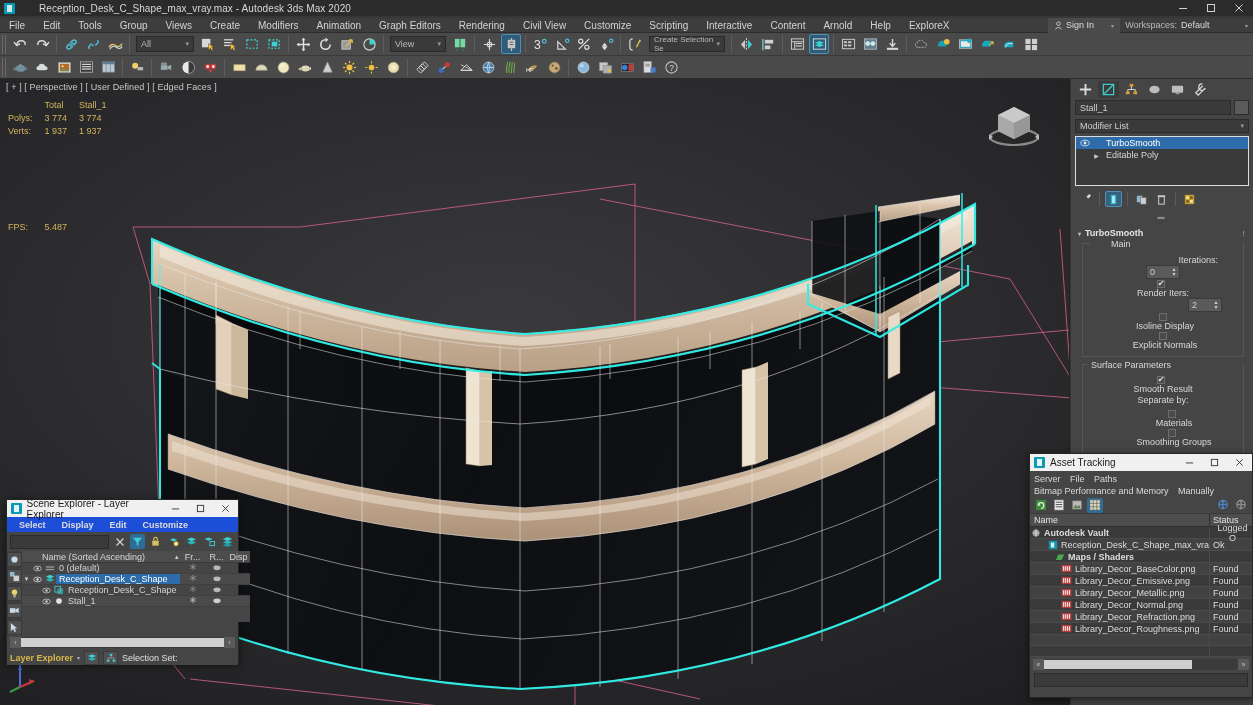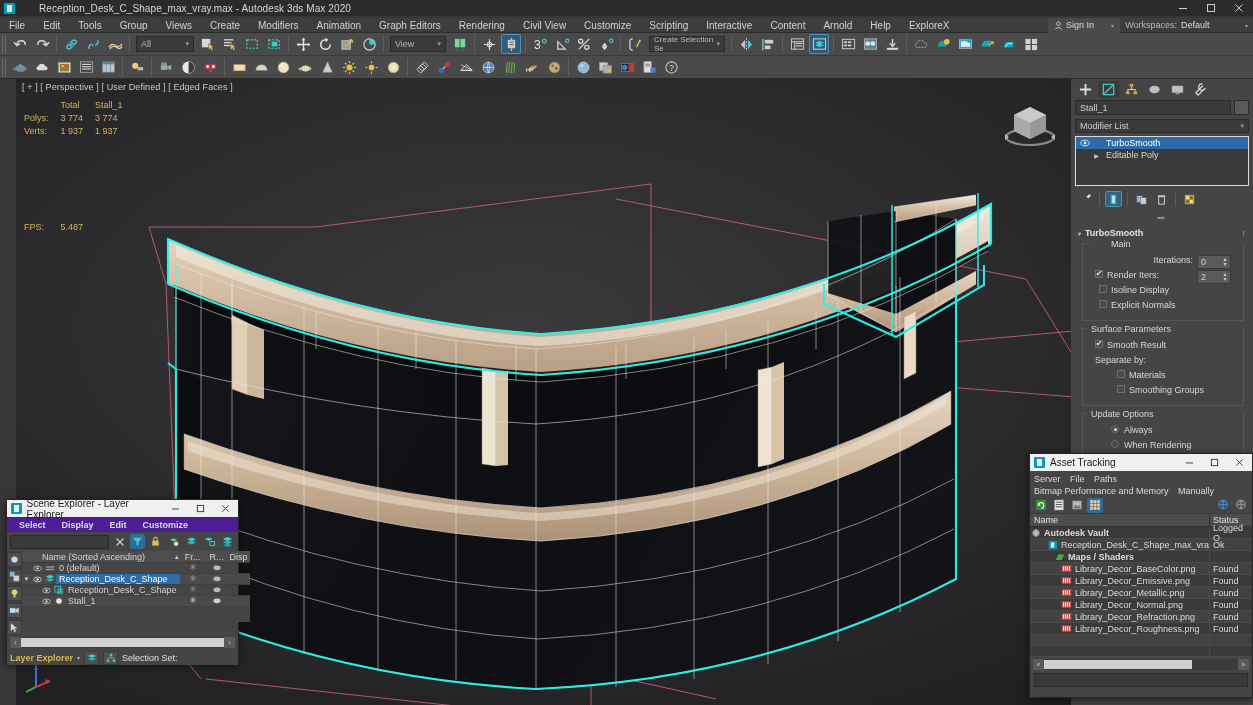--- a/index.html
+++ b/index.html
@@ -61,21 +61,21 @@
   .tbtn svg{ display:block; }
   .tb-combo{
     height:16px; background:#3a3a3a; border:1px solid #2a2a2a; color:#b8b8b8;
     font-size:9px; display:flex; align-items:center; padding:0 4px; margin:0 3px;
     position:relative;
   }
   .tb-combo .arrow{ margin-left:auto; font-size:7px; color:#9a9a9a;}
 
   
   .viewport{
-    position:absolute; left:16px; top:79px; width:1070px; height:626px;
+    position:absolute; left:0; top:79px; width:1070px; height:626px;
     background:radial-gradient(ellipse 95% 85% at 47% 40%, #3a3a3c 0%, #2b2b2d 48%, #1c1c1e 100%);
     overflow:hidden; border-right:1px solid #222;
   }
   .vp-label{
     position:absolute; left:6px; top:3px; font-size:9px; color:#c9c9c9;
     letter-spacing:.1px;
   }
   .vp-stats{
     position:absolute; left:8px; top:20px; font-size:9px; color:#d2b45c;
     line-height:13px; font-family:"Liberation Sans",sans-serif;
@@ -145,21 +145,21 @@
     position:relative;
   }
   .group:before{
     content:""; position:absolute; left:0; top:0; width:7px;height:1px;background:#565656;
   }
   .group-title{
     position:relative; top:-5px; display:inline-block; padding:0 4px; font-size:9px; color:#d8d8d8;
     background:#454545; margin-left:20px;
   }
   .group-title.left0{ margin-left:0; }
-  .grow{ display:flex; align-items:flex-start; margin:1px 8px; font-size:9px; color:#d8d8d8; min-height:14px;}
+  .grow{ display:flex; align-items:center; margin:1px 17px; font-size:9px; color:#d8d8d8; min-height:14px;flex-direction:column;}
   .grow .lab{ margin-left:auto; margin-right:4px; }
   .spin{
     width:34px;height:14px;background:#5a5a5a;border:1px solid #3a3a3a; color:#cfcfcf;
     font-size:9px; display:flex;align-items:center; padding-left:3px; position:relative;
   }
   .spin .arrows{
     position:absolute; right:1px; top:0px; height:12px; width:8px;
     display:flex; flex-direction:column; justify-content:center; align-items:center;
     color:#d0d0d0; font-size:6px; line-height:5px;
   }
@@ -185,21 +185,21 @@
     height:17px; background:#f0f0f0; display:flex; align-items:center;
     color:#1a1a1a; font-size:10px; padding-left:4px;
   }
   .win-title .ico{ width:11px;height:11px;background:#0b9ab5;border-radius:1px;margin-right:5px;
     position:relative;}
   .win-title .ico:after{content:"";position:absolute;left:3px;top:2px;width:5px;height:7px;background:#e4f4f8;}
   .win-title .btns{ margin-left:auto; display:flex;}
   .win-title .btns div{ width:25px;height:17px;display:flex;align-items:center;justify-content:center;
     font-size:10px;color:#333;}
 
-  .se-menubar{ height:15px; display:flex;align-items:center; background:#4c1d95; padding-left:4px;}
+  .se-menubar{ height:15px; display:flex;align-items:center; background:#1d4ed8; padding-left:4px;}
   .se-menu{ font-size:9px;color:#dcdcdc; padding:0 8px; font-weight:bold;}
   .se-filterrow{ height:19px; display:flex; align-items:center; padding:1px 3px; gap:3px;}
   .se-search{ flex:1; height:14px; background:#3a3a3a; border:1px solid #2a2a2a;}
   .se-ficon{ width:15px;height:15px;display:flex;align-items:center;justify-content:center;border-radius:2px;}
   .se-ficon.on{ background:#2f6d99;}
   .se-body{ display:flex; }
   .se-leftbar{ width:19px; background:#3f3f3f; display:flex;flex-direction:column; align-items:center;
     padding-top:1px; gap:2px;}
   .se-lbtn{ width:15px;height:15px;display:flex;align-items:center;justify-content:center;
     background:#4f4f4f; border:1px solid #3a3a3a;}
@@ -240,21 +240,21 @@
   .at-grid{ background:#3c3c3c; }
   .at-hdr{ height:13px; display:flex; background:#4d4d4d; font-size:9px;color:#e2e2e2;
     border-bottom:1px solid #2f2f2f;}
   .at-hdr .n{ flex:1; padding-left:4px; display:flex;align-items:center;
     border-right:1px solid #2f2f2f;}
   .at-hdr .s{ width:42px; padding-left:3px; display:flex;align-items:center;}
   .at-row{ height:12px; display:flex; font-size:9px; color:#dcdcdc;
     border-bottom:1px solid #4a4a4a;}
   .at-row .n{ flex:1; display:flex;align-items:center; border-right:1px solid #4a4a4a;
      overflow:hidden; white-space:nowrap;}
-  .at-row .s{ width:42px; padding-left:3px; display:flex;align-items:center;}
+  .at-row .s{ width:42px; padding-left:3px; display:flex;align-items:center;text-align:center;}
   .at-row.dk{ background:#3a3a3a;}
   .at-row.lt{ background:#424242;}
   .at-ico{ width:11px;height:10px; margin-right:3px; flex:0 0 auto; display:flex;
     align-items:center;justify-content:center;}
   .at-hscroll{ height:11px; display:flex; align-items:center; margin:2px 3px 2px 3px;
     background:#3b3b3b;}
   .at-hscroll .ar{ width:11px;height:11px;line-height:11px;text-align:center;font-size:7px;
      color:#c8c8c8;background:#5a5a5a;}
   .at-hscroll .thumb{ width:148px; height:9px; background:#cfcfcf;}
   .at-status{ height:14px; margin:3px 4px 0 4px; background:#3a3a3a; border:1px solid #2c2c2c;}

